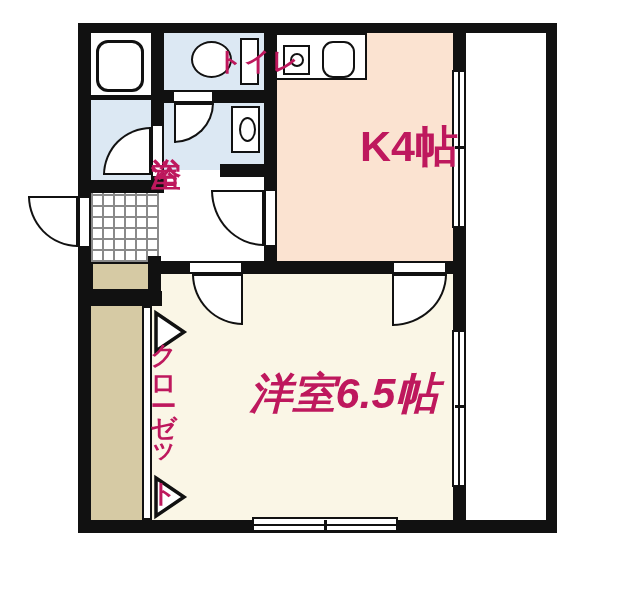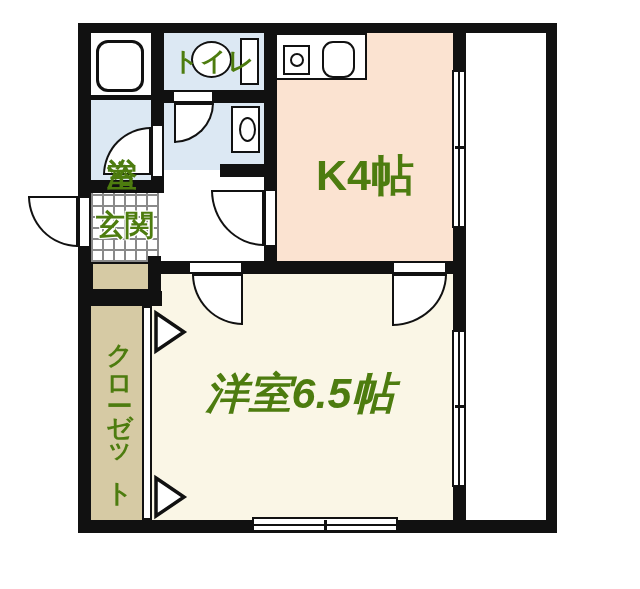--- a/index.html
+++ b/index.html
@@ -17,21 +17,21 @@
   .swing.bl{border-radius:0 0 0 100%;}
   .swing.br{border-radius:0 0 100% 0;}
   .swing.tl{border-radius:100% 0 0 0;}
   .fx{position:absolute;background:#fff;border:2.5px solid var(--wall);box-sizing:border-box;}
   .win{position:absolute;background:#fff;border:2px solid var(--wall);box-sizing:border-box;}
   .win-mid-v{position:absolute;left:50%;top:0;bottom:0;width:2px;margin-left:-1px;background:var(--wall);}
   .win-mid-h{position:absolute;top:50%;left:0;right:0;height:2px;margin-top:-1px;background:var(--wall);}
   .latch-v{position:absolute;left:1px;width:10px;height:2.5px;background:var(--wall);}
   .latch-h{position:absolute;top:1px;height:10px;width:2.5px;background:var(--wall);}
   .lbl{position:absolute;display:flex;align-items:center;justify-content:center;
-       color:#4d7c0f;font-weight:bold;line-height:1;}
+       color:#be185d;font-weight:bold;line-height:1;padding-left:44px;}
   .vtext{writing-mode:vertical-rl;text-orientation:upright;}
   .halo{text-shadow:1px 1px 0 #fff,-1px -1px 0 #fff,1px -1px 0 #fff,-1px 1px 0 #fff;}
   .grid{background:
     repeating-linear-gradient(0deg,  var(--floor_grid_line) 0 2px, transparent 2px 11px),
     repeating-linear-gradient(90deg, var(--floor_grid_line) 0 2px, transparent 2px 11px),
     #ffffff;}
 </style>
 </head>
 <body>
 
@@ -107,18 +107,17 @@
   <div class="leaf" style="left:142px;top:306px;width:10px;height:214px;"></div>
   <svg class="abs" style="left:153px;top:308px;" width="36" height="48" viewBox="0 0 36 48">
     <polygon points="3,5 31,24 3,43" fill="#ffffff" stroke="#111111" stroke-width="3.5"></polygon>
   </svg>
   <svg class="abs" style="left:153px;top:473px;" width="36" height="48" viewBox="0 0 36 48">
     <polygon points="3,5 31,24 3,43" fill="#ffffff" stroke="#111111" stroke-width="3.5"></polygon>
   </svg>
 
   <div class="lbl" style="left:164px;top:44px;width:100px;height:34px;font-size:26px;letter-spacing:1px;">トイレ</div>
   <div class="lbl vtext" style="left:103px;top:96px;width:38px;height:76px;font-size:30px;">浴室</div>
-  <div class="lbl halo" style="left:89px;top:206px;width:72px;height:38px;font-size:29px;">玄関</div>
-  <div class="lbl" style="left:277px;top:151px;width:176px;height:48px;font-size:43px;">K4帖</div>
+  <div class="lbl" style="left:277px;top:122px;width:176px;height:48px;font-size:43px;">K4帖</div>
   <div class="lbl" style="left:150px;top:369px;width:300px;height:48px;font-size:43px;font-style:italic;">洋室6.5帖</div>
   <div class="lbl vtext" style="left:101px;top:311px;width:38px;height:200px;font-size:26px;letter-spacing:4px;">クローゼット</div>
 
 </div>
 
 </body></html>

